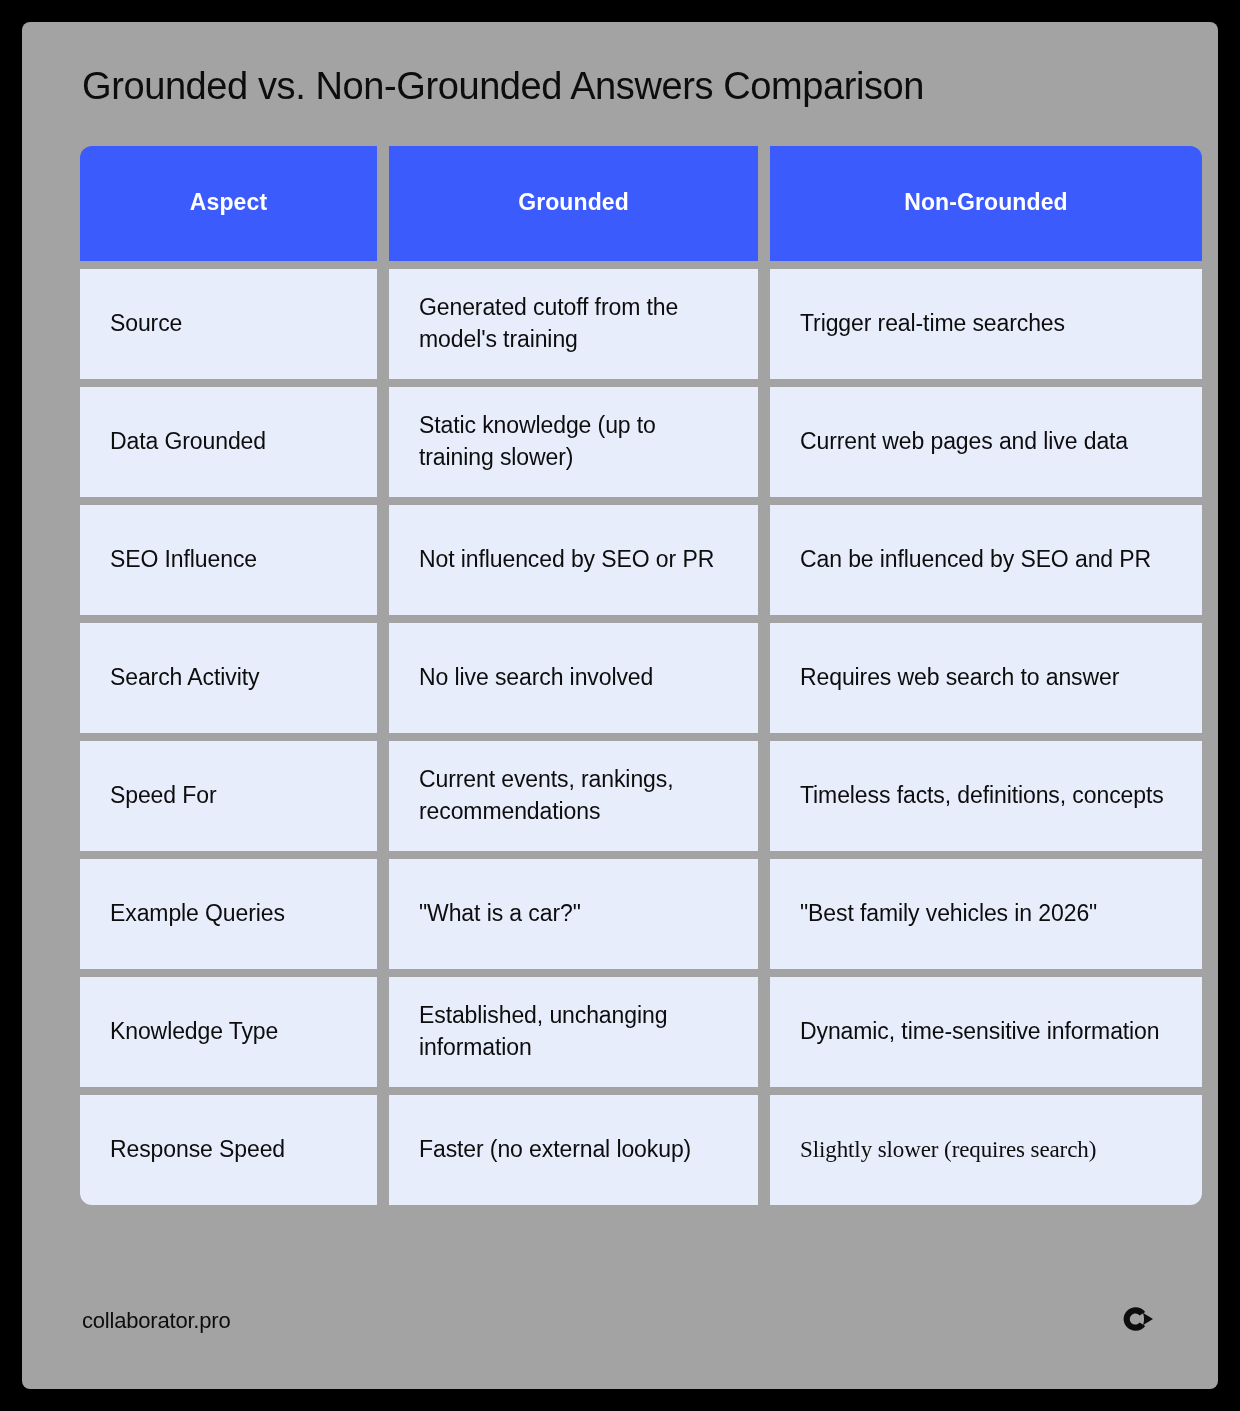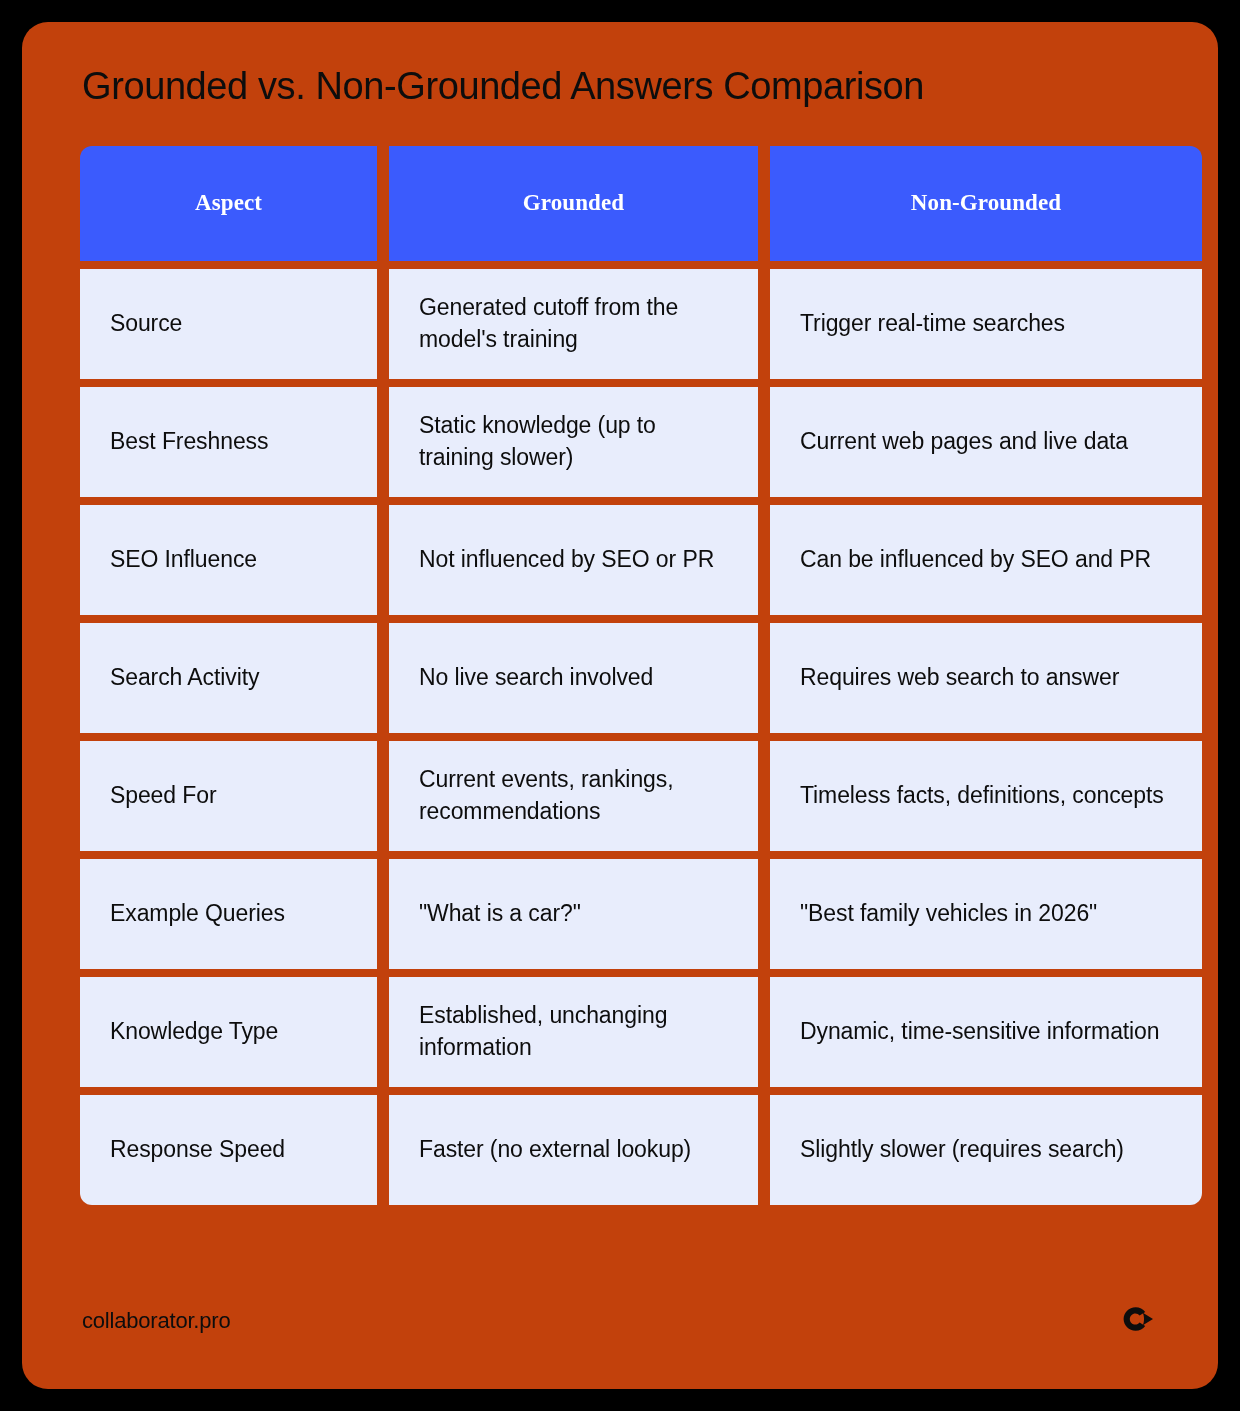--- a/index.html
+++ b/index.html
@@ -20,22 +20,22 @@
   .frame {
     position: absolute;
     inset: 0;
     background: #000000;
     padding: 22px;
   }
 
   .card {
     width: 100%;
     height: 100%;
-    background: #c2410c;
-    border-radius: 26px;
+    background: #a3a3a3;
+    border-radius: 8px;
     position: relative;
     padding: 36px 58px 0 58px;
     display: flex;
     flex-direction: column;
   }
 
   
   .page-title {
     font-size: 38px;
     font-weight: 500;
@@ -75,29 +75,28 @@
   
   .row-header .cell {
     background: #3b5bfd;
     color: #ffffff;
     font-weight: 600;
     font-size: 23px;
     justify-content: center;
     text-align: center;
     min-height: 115px;
     letter-spacing: 0.1px;
-    font-family: Liberation Serif, serif;
   }
   .row-header .cell:first-child { border-radius: 12px 0 0 0; }
   .row-header .cell:last-child  { border-radius: 0 12px 0 0; }
 
   
   .row-body .cell:first-child { }
   .row-body:last-child .cell:first-child { border-radius: 0 0 0 12px; }
-  .row-body:last-child .cell:last-child  { border-radius: 0 0 12px 0; }
+  .row-body:last-child .cell:last-child  { border-radius: 0 0 12px 0; font-family: Liberation Serif, serif; }
 
   .cell-aspect { }
 
   
   .footer {
     margin-top: auto;
     padding: 0 2px 40px 2px;
     display: flex;
     align-items: center;
     justify-content: space-between;
@@ -132,21 +131,21 @@
         <div class="cell">Non-Grounded</div>
       </div>
 
       <div class="row row-body">
         <div class="cell cell-aspect">Source</div>
         <div class="cell">Generated cutoff from the model's training</div>
         <div class="cell">Trigger real-time searches</div>
       </div>
 
       <div class="row row-body">
-        <div class="cell cell-aspect">Best Freshness</div>
+        <div class="cell cell-aspect">Data Grounded</div>
         <div class="cell">Static knowledge (up to training slower)</div>
         <div class="cell">Current web pages and live data</div>
       </div>
 
       <div class="row row-body">
         <div class="cell cell-aspect">SEO Influence</div>
         <div class="cell">Not influenced by SEO or PR</div>
         <div class="cell">Can be influenced by SEO and PR</div>
       </div>
 

